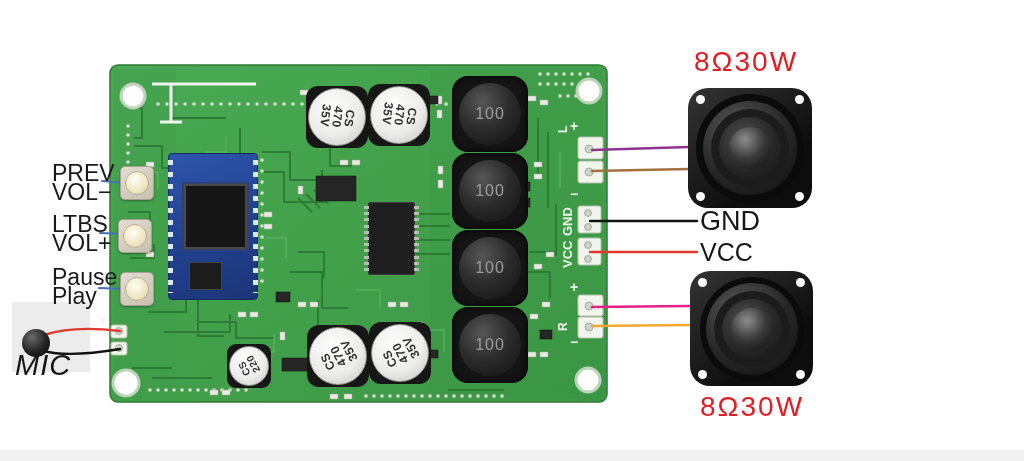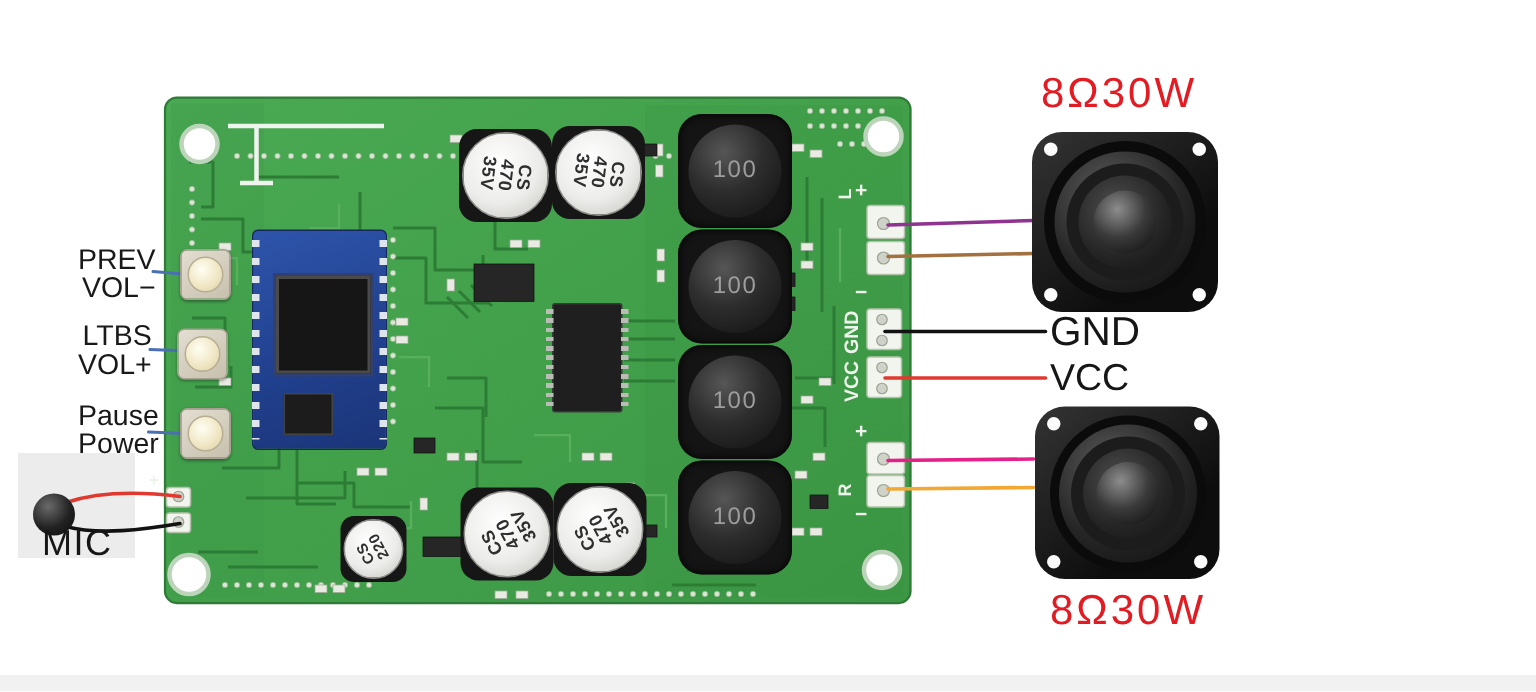--- a/index.html
+++ b/index.html
@@ -2,24 +2,24 @@
 <html><head>
 <meta charset="utf-8">
 <style>
   html,body{margin:0;padding:0;background:#fff;}
   #canvas{position:relative;width:1024px;height:461px;background:#ffffff;overflow:hidden;
           font-family:"Liberation Sans",sans-serif;}
   #basesvg{position:absolute;left:0;top:0;z-index:1;}
   svg text{fill:#eef4ec;font-weight:bold;font-family:"Liberation Sans",sans-serif;}
 
   
-  .lbl{position:absolute;z-index:20;color:#161616;text-align:right;}
-  .btn-lbl{font-size:19px;line-height:19px;color:#191919;}
+  .lbl{position:absolute;z-index:20;color:#161616;}
+  .btn-lbl{font-size:23px;line-height:19px;color:#191919;}
   .red{color:#e31b22;}
-  .lbl-mic{left:28px;top:349px;font-size:24px;letter-spacing:1px;}
+  .lbl-mic{left:15px;top:349px;font-size:29px;letter-spacing:1px;font-style:italic;}
   .lbl-ohm-top{left:694px;top:46px;font-size:28px;letter-spacing:2px;}
   .lbl-gnd{left:700px;top:206px;font-size:27px;}
   .lbl-vcc{left:700px;top:238px;font-size:25px;}
   .lbl-power{left:754px;top:221px;font-size:25px;}
   .lbl-ohm-bot{left:700px;top:391px;font-size:28px;letter-spacing:2px;}
 
   
   .comp{position:absolute;z-index:10;}
   .btm{left:168px;top:153px;width:88px;height:145px;border-radius:4px;border:1px solid #16295e;
        background:linear-gradient(160deg,#2e55ab,#203f8c 60%,#1b3578);}
@@ -448,21 +448,21 @@
   <div class="lbl btn-lbl" style="left:52px;top:164px">
     <div>PREV</div>
     <div>VOL−</div>
   </div>
   <div class="lbl btn-lbl" style="left:52px;top:215px">
     <div>LTBS</div>
     <div>VOL+</div>
   </div>
   <div class="lbl btn-lbl" style="left:52px;top:268px">
     <div>Pause</div>
-    <div>Power</div>
+    <div>Play</div>
   </div>
   <div class="lbl lbl-mic">MIC</div>
   <div class="lbl red lbl-ohm-top">8Ω30W</div>
   <div class="lbl lbl-gnd">GND</div>
   <div class="lbl lbl-vcc">VCC</div>
   <div class="lbl red lbl-ohm-bot">8Ω30W</div>
 
   <div class="bottom-strip"></div>
 </div>
 

